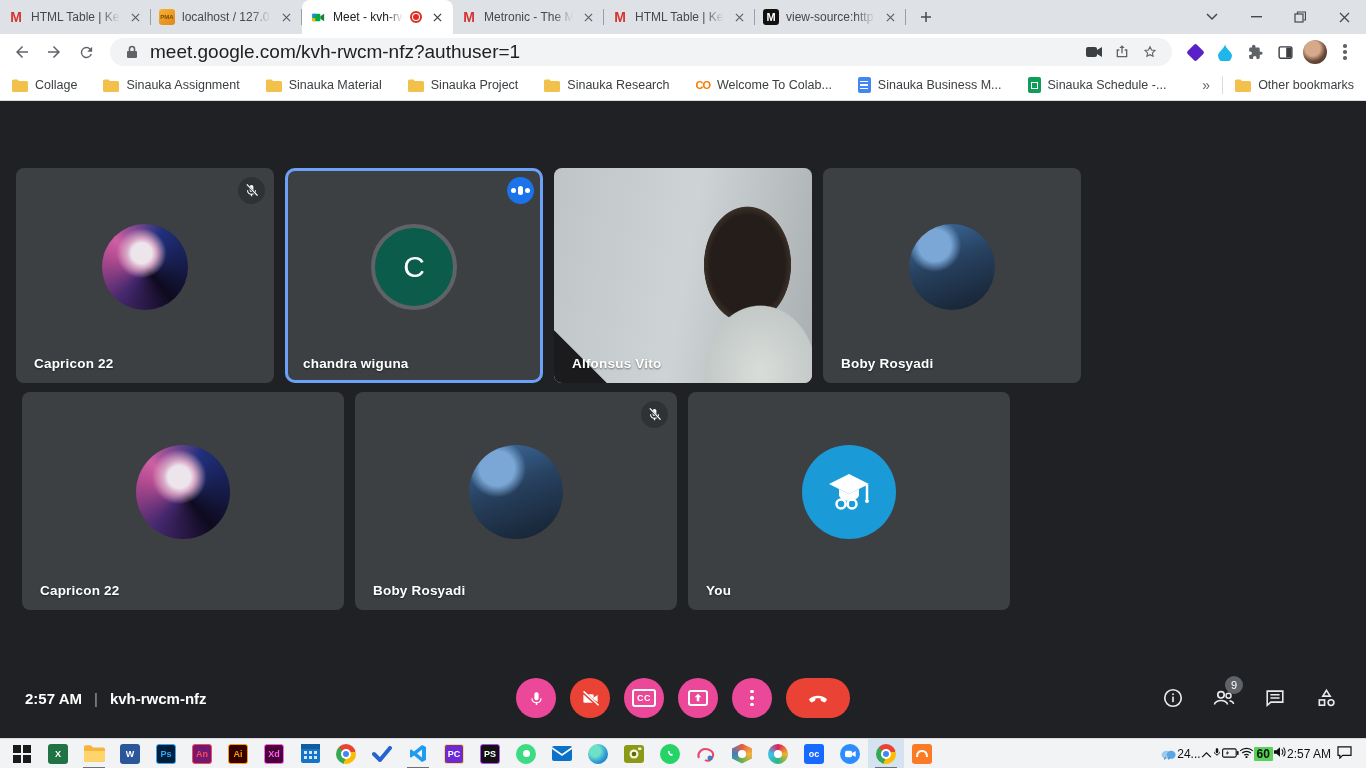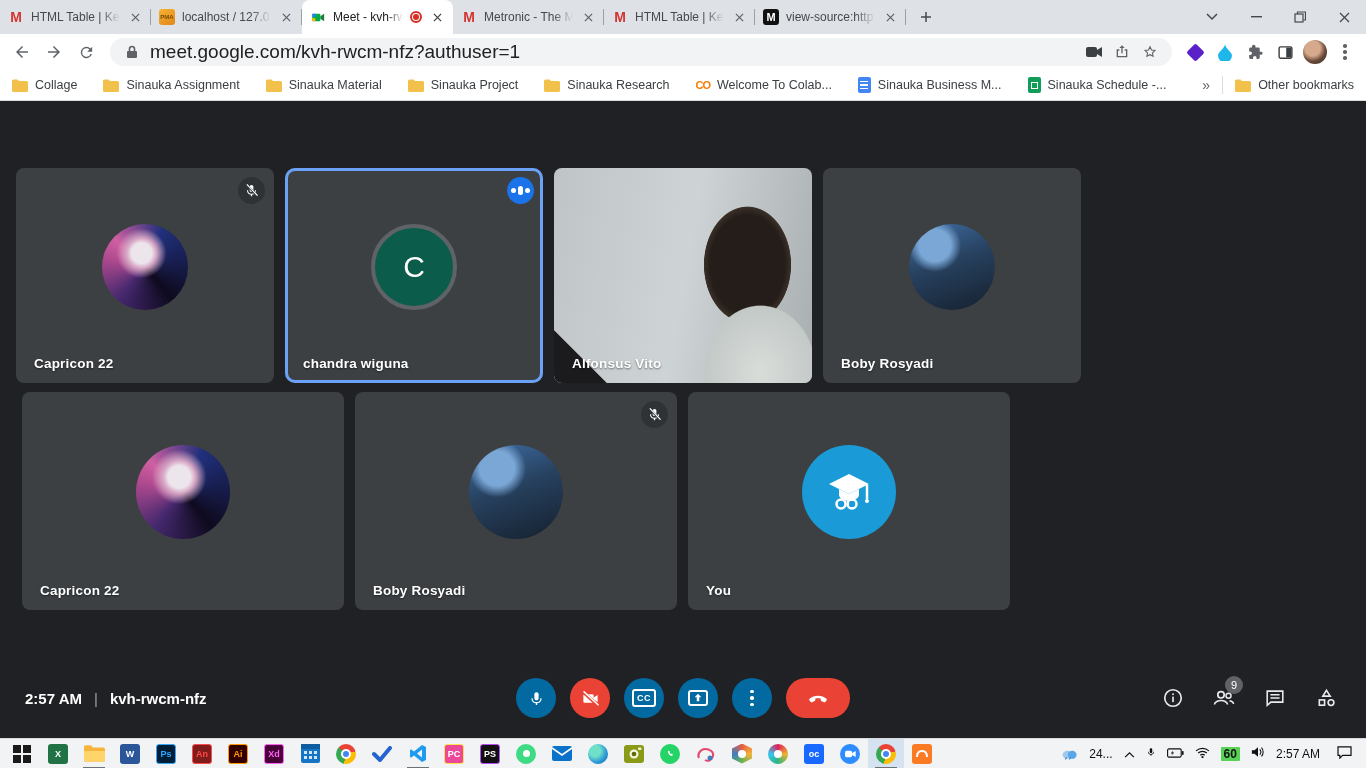--- a/index.html
+++ b/index.html
@@ -74,39 +74,39 @@
   .badge.mic-off { background:rgba(32,33,36,.45); }
   .badge.speak { background:#1a73e8; gap:2.5px; }
   .badge.speak i { width:4.5px; height:4.5px; background:#fff; border-radius:3px; }
   .badge.speak i:nth-child(2) { height:9px; }
 
   
   .meet-bottom { position:absolute; left:0; right:0; bottom:0; height:80px; }
   .mb-left { position:absolute; left:25px; top:50%; transform:translateY(-50%); display:flex; align-items:center; gap:12px; color:#fff; font-size:15px; font-weight:700; }
   .mb-left .div { color:#9aa0a6; font-weight:400; }
   .mb-center { position:absolute; left:50%; top:50%; transform:translate(-50%,-50%); display:flex; align-items:center; gap:14px; }
-  .ctl { width:40px; height:40px; border-radius:50%; background:#0369a1; display:flex; align-items:center; justify-content:center; }
+  .ctl { width:40px; height:40px; border-radius:50%; background:#ec4899; display:flex; align-items:center; justify-content:center; }
   .ctl.red { background:#ea4335; }
   .ctl.hangup { width:64px; border-radius:22px; }
   .cc-box { border:2px solid #fff; border-radius:3px; color:#fff; font-size:9px; font-weight:700; padding:2px 3px; letter-spacing:.5px; }
   .present-box { border:2px solid #fff; border-radius:3px; width:20px; height:16px; display:flex; align-items:center; justify-content:center; }
   .mb-right { position:absolute; right:28px; top:50%; transform:translateY(-50%); display:flex; align-items:center; gap:27px; }
   .mr-ico { position:relative; width:24px; height:24px; display:flex; align-items:center; justify-content:center; }
   .count-badge { position:absolute; top:-10px; right:-7px; width:18px; height:18px; background:#5f6368; color:#fff; font-size:11px; border-radius:50%; display:flex; align-items:center; justify-content:center; }
 
   
   .taskbar { position:absolute; left:0; right:0; bottom:0; height:30px; background:#f1f3f5; border-top:1px solid #d8dadd; display:flex; align-items:center; padding:0 4px; }
   .tb-item { width:36px; height:30px; display:flex; align-items:center; justify-content:center; position:relative; flex:0 0 36px; }
   .tb-item.running::after { content:""; position:absolute; bottom:0; left:7px; right:7px; height:2px; background:#6d7175; }
   .tb-item.highlight { background:#d5e3f0; }
   .app-sq { width:20px; height:20px; border-radius:3px; display:flex; align-items:center; justify-content:center; font-size:9px; font-weight:700; }
   .app-circle { width:20px; height:20px; border-radius:50%; display:flex; align-items:center; justify-content:center; }
   .startgrid { display:grid; grid-template-columns:8px 8px; grid-template-rows:8px 8px; gap:2px; }
   .startgrid i { background:#1b1b1b; }
-  .tray { margin-left:auto; display:flex; align-items:center; gap:11px; padding-right:10px; font-size:12px; color:#111; }
+  .tray { margin-left:auto; display:flex; align-items:center; padding-right:10px; font-size:12px; color:#111; }
   .batt40 { background:#57d257; padding:0 3px; font-weight:700; border-radius:1px; }
   .chrome-ball { position:relative; width:20px; height:20px; border-radius:50%; background:conic-gradient(from -45deg, #ea4335 0 33%, #fbbc05 0 66%, #34a853 0 100%); }
   .chrome-ball::before { content:""; position:absolute; inset:5px; background:#fff; border-radius:50%; }
   .chrome-ball::after { content:""; position:absolute; inset:7px; background:#4285f4; border-radius:50%; }
   .hexa { width:20px; height:20px; clip-path:polygon(50% 0,100% 25%,100% 75%,50% 100%,0 75%,0 25%); background:conic-gradient(#e85c41,#f2b33d,#67b34f,#3f7fc1,#e85c41); display:flex; align-items:center; justify-content:center; }
   .hexa i { width:8px; height:8px; background:#fff; border-radius:50%; }
   .flower { width:20px; height:20px; border-radius:50%; background:conic-gradient(#e01e5a,#ecb22e,#2eb67d,#36c5f0,#e01e5a); display:flex; align-items:center; justify-content:center; }
   .flower i { width:8px; height:8px; background:#fff; border-radius:50%; }
 </style>
 </head>
@@ -511,21 +511,21 @@
         <path d="M0 6h21v9a1.7 1.7 0 0 1-1.7 1.7H1.7A1.7 1.7 0 0 1 0 15z" fill="#ffd56b"></path>
       </svg>
     </div>
   <div class="tb-item">
       <span class="app-sq" style="background:#2b579a;color:#fff">W</span>
     </div>
   <div class="tb-item">
       <span class="app-sq" style="background:#001e36;color:#31a8ff;border:1.5px solid #31a8ff">Ps</span>
     </div>
   <div class="tb-item">
-      <span class="app-sq" style="background:#7f1d1d;color:#ff4a4a;border:1.5px solid #ff4a4a">An</span>
+      <span class="app-sq" style="background:#701a75;color:#ff4a4a;border:1.5px solid #ff4a4a">An</span>
     </div>
   <div class="tb-item">
       <span class="app-sq" style="background:#330000;color:#ff9a00;border:1.5px solid #ff9a00">Ai</span>
     </div>
   <div class="tb-item">
       <span class="app-sq" style="background:#470137;color:#ff61f6;border:1.5px solid #ff61f6">Xd</span>
     </div>
   <div class="tb-item">
       <svg width="19" height="19" viewBox="0 0 19 19">
         <rect width="19" height="19" rx="2" fill="#1574c4"></rect>
@@ -548,21 +548,21 @@
         <path d="M2 8l6 6L18 2" fill="none" stroke="#2564cf" stroke-width="4" stroke-linecap="round" stroke-linejoin="round"></path>
       </svg>
     </div>
   <div class="tb-item running">
       <svg width="19" height="19" viewBox="0 0 19 19">
         <path d="M13 1l4 2v13l-4 2-8-6.5-3 2.3-1-1V6.2l1-1 3 2.3z" fill="#1f9cf0"></path>
         <path d="M13 5.5v8L8 9.5z" fill="#f1f3f5"></path>
       </svg>
     </div>
   <div class="tb-item">
-      <span class="app-sq" style="background:#ec4899;color:#fff;border:1.5px solid #ffe14a">PC</span>
+      <span class="app-sq" style="background:#6d28d9;color:#fff;border:1.5px solid #ffe14a">PC</span>
     </div>
   <div class="tb-item">
       <span class="app-sq" style="background:#111;color:#fff;border:1.5px solid #b74af7">PS</span>
     </div>
   <div class="tb-item">
       <span class="app-circle" style="background:#3ddc84">
         <i style="width:7px;height:7px;background:#fff;border-radius:50%"></i>
       </span>
     </div>
   <div class="tb-item">

